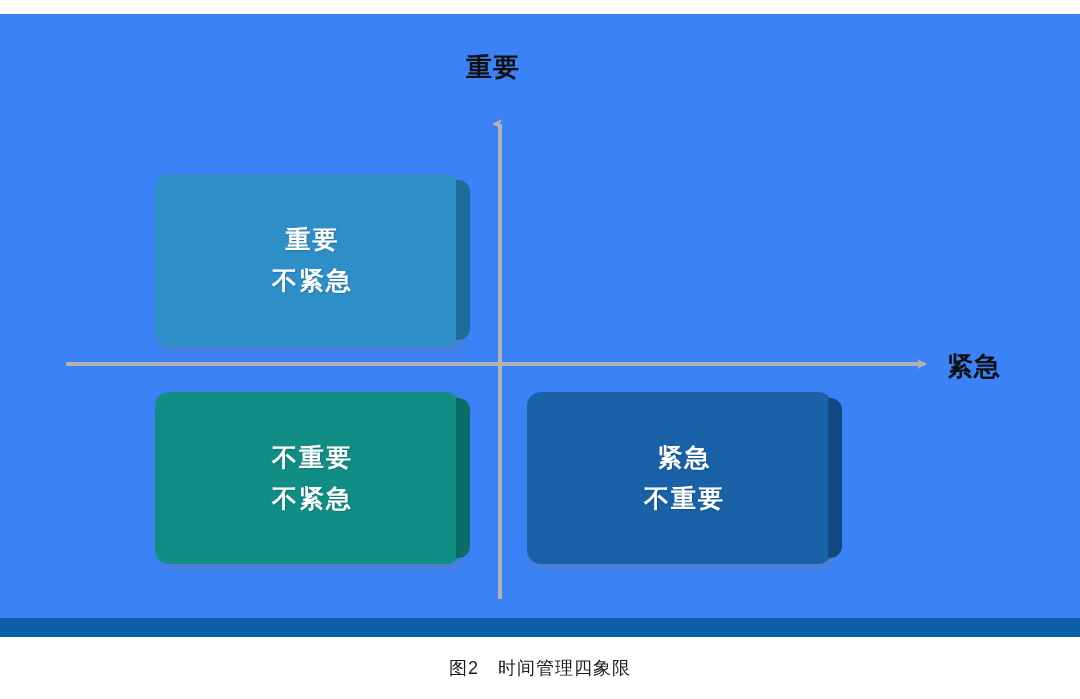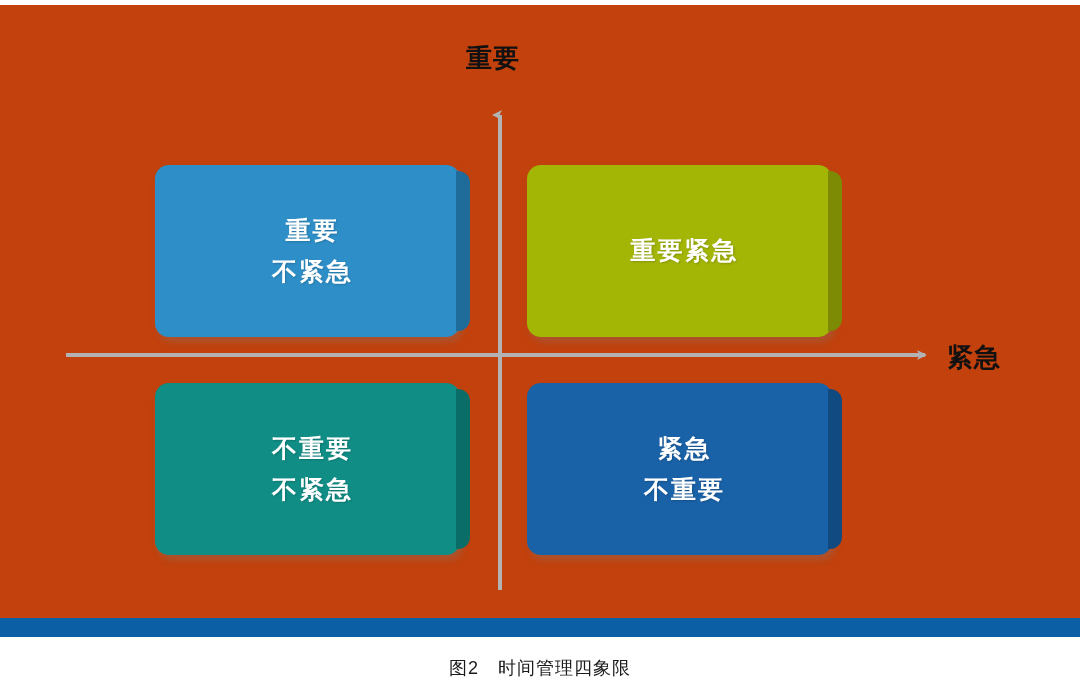--- a/index.html
+++ b/index.html
@@ -17,24 +17,24 @@
   #page {
     position: relative;
     width: 1080px;
     height: 699px;
   }
 
   
   .diagram-canvas {
     position: absolute;
     left: 0;
-    top: 5px;
+    top: 14px;
     width: 1080px;
     height: 618px;
-    background: #c2410c;
+    background: #3b82f6;
   }
 
   
   .axis-svg {
     position: absolute;
     left: 0;
     top: 0;
     width: 1080px;
     height: 618px;
     pointer-events: none;
@@ -164,27 +164,20 @@
 
     <div class="quad" id="quad-important-not-urgent">
       <div class="face" style="background:#2e8fc8"></div>
       <div class="bevel" style="background:#1f6c9b"></div>
       <div class="labels">
         <div class="line">重要</div>
         <div class="line">不紧急</div>
       </div>
     </div>
 
-    <div class="quad" id="quad-important-urgent">
-      <div class="face" style="background:#a3b505"></div>
-      <div class="bevel" style="background:#7d8a04"></div>
-      <div class="labels">
-        <div class="line">重要紧急</div>
-      </div>
-    </div>
 
     <div class="quad" id="quad-not-important-not-urgent">
       <div class="face" style="background:#108e86"></div>
       <div class="bevel" style="background:#0b6d67"></div>
       <div class="labels">
         <div class="line">不重要</div>
         <div class="line">不紧急</div>
       </div>
     </div>
 

